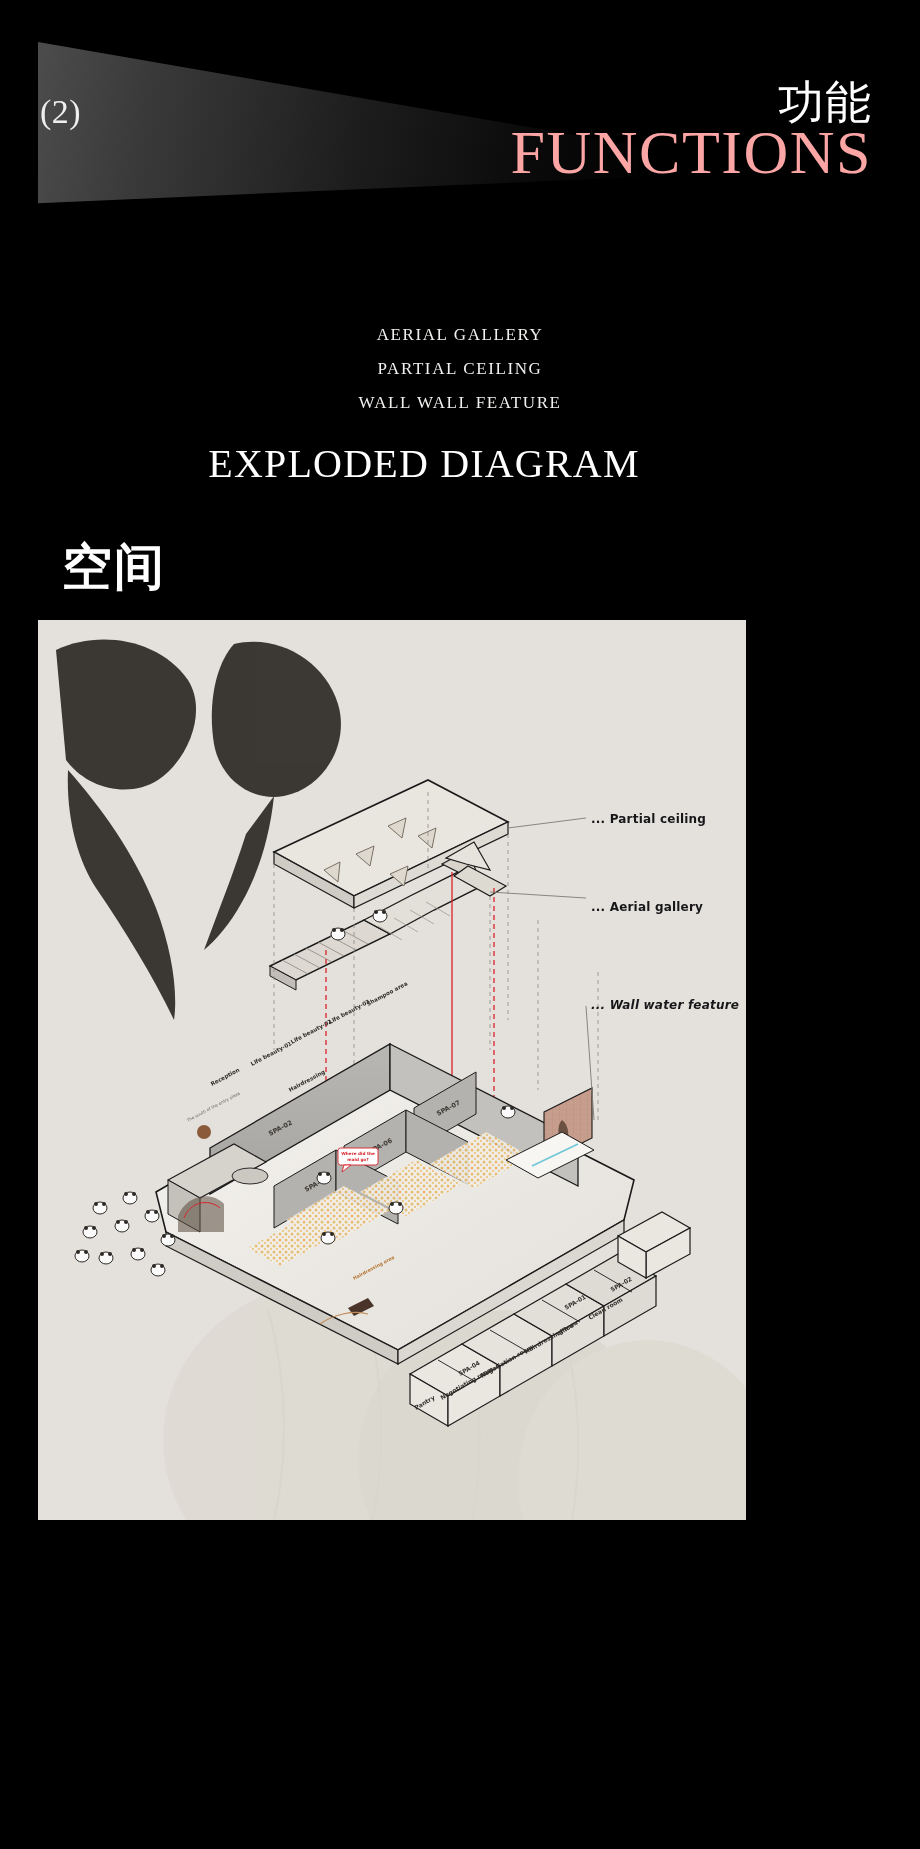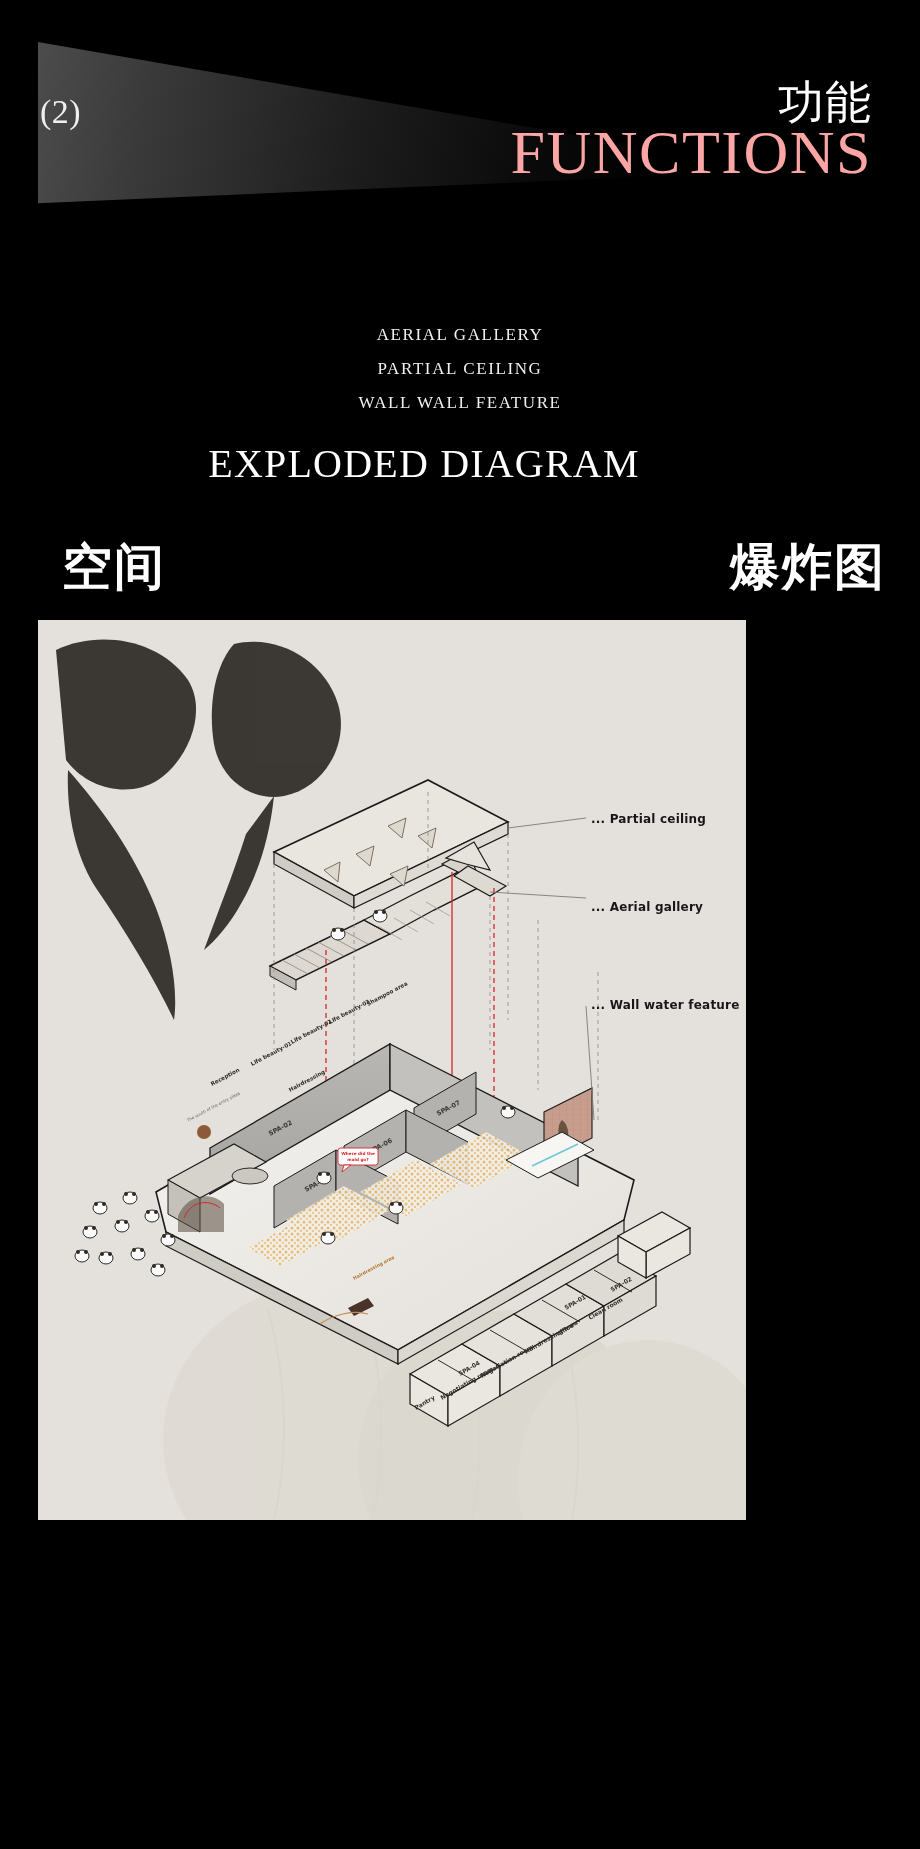--- a/index.html
+++ b/index.html
@@ -60,21 +60,21 @@
   }
   #diagram-svg { position:absolute; inset:0; width:100%; height:100%; display:block; }
 
   .callout-label {
     position:absolute;
     font-family:"DejaVu Sans", sans-serif; font-weight:bold;
     font-size:12px; letter-spacing:.2px; color:#17171a; white-space:nowrap;
   }
   #callout-ceiling { left:553px; top:192px; }
   #callout-gallery { left:553px; top:280px; }
-  #callout-water   { left:553px; top:378px; }
+  #callout-water   { left:553px; top:378px;font-style:italic; }
 </style>
 </head>
 <body>
 
 <div id="header">
   <div id="light-wedge"></div>
   <div id="section-number">(2)</div>
   <div id="title-group">
     <div id="title-cn">功能</div>
     <div id="title-en">FUNCTIONS</div>
@@ -84,21 +84,20 @@
 <div id="subtitle-list">
   <div>AERIAL GALLERY</div>
   <div>PARTIAL CEILING</div>
   <div>WALL WALL FEATURE</div>
 </div>
 
 <div id="heading-exploded">EXPLODED DIAGRAM</div>
 
 <div id="cjk-row">
   <div class="cjk" id="cjk-left">空间</div>
-  <div class="cjk" id="cjk-right">爆炸图</div>
 </div>
 
 <div id="diagram-panel">
   <svg id="diagram-svg" viewBox="0 0 708 900">
     <defs>
       <linearGradient id="gFloor" x1="0" y1="0" x2="1" y2="1">
         <stop offset="0" stop-color="#f4f2ef"></stop>
           <stop offset="1" stop-color="#e3e0da"></stop>
       </linearGradient>
       <linearGradient id="gWall" x1="0" y1="0" x2="0" y2="1">

